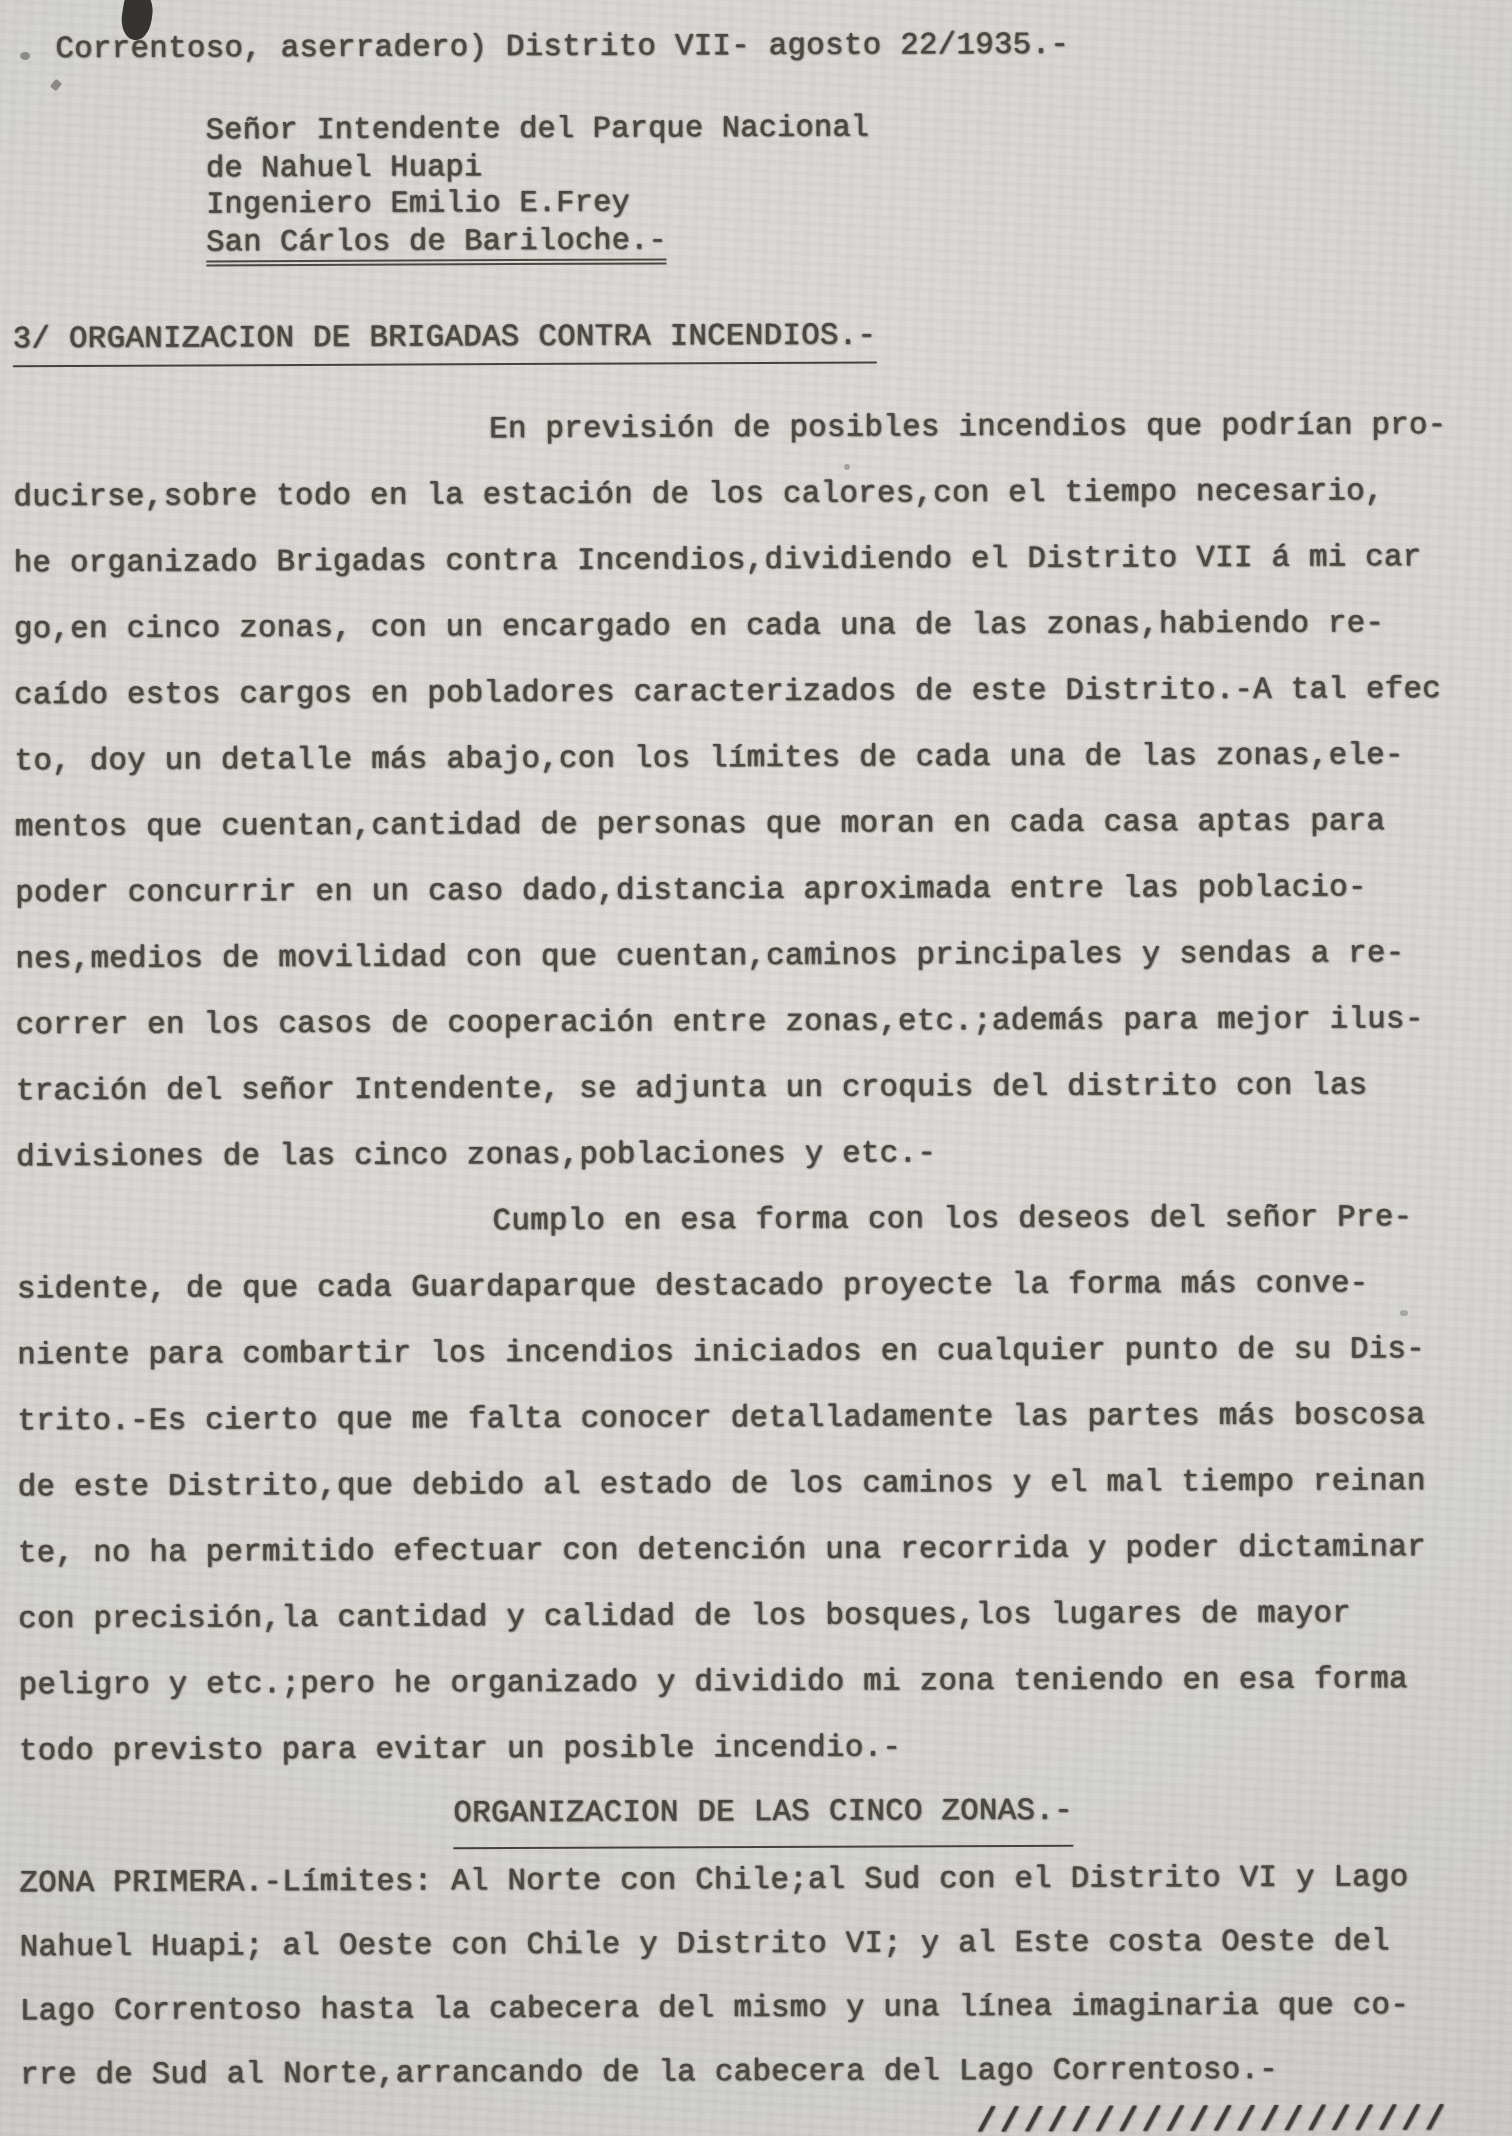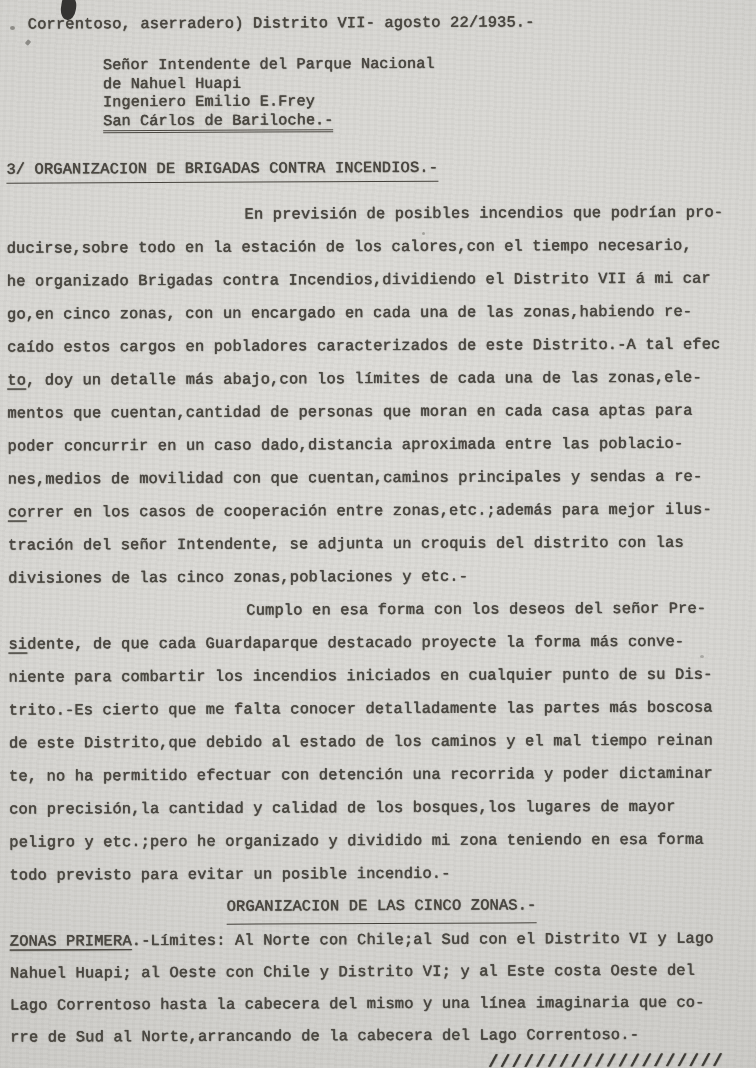--- a/index.html
+++ b/index.html
@@ -58,21 +58,21 @@
   .u-heavy { border-bottom: 3px double #4b4842; padding-bottom: 0px; display: inline-block; line-height: 17px; }
   .heading1 { margin-top: 25px; line-height: 22px; }
   .heading1 .u-head, .heading2 .u-head {
     font-size: 15.4px; letter-spacing: .15px; white-space: pre;
     border-bottom: 1.6px solid #45423c;
     padding-bottom: 2px;
     display: inline-block;
   }
   .para1 { margin-top: 16px; }
   .indent { padding-left: 238px; }
-  .useg { text-decoration: underline; text-underline-offset: 4px; text-decoration-thickness: 1.4px; }
+  .useg { text-underline-offset: 4px; text-decoration-thickness: 1.4px; }
   .heading2 { line-height: 30px; text-align: center; }
   .para3 .line { line-height: 32px; }
   .endmarks {
     line-height: 22px;
     text-align: right;
     padding-right: 30px;
     font-size: 17px;
     font-weight: bold;
     letter-spacing: 1.6px;
     color: #3e3c37;
@@ -129,21 +129,21 @@
     <div class="line">con precisión,la cantidad y calidad de los bosques,los lugares de mayor</div>
     <div class="line">peligro y etc.;pero he organizado y dividido mi zona teniendo en esa forma</div>
     <div class="line">todo previsto para evitar un posible incendio.-</div>
   </div>
 
   <div class="heading2">
     <span class="u-head">ORGANIZACION DE LAS CINCO ZONAS.-</span>
   </div>
 
   <div class="para3">
-    <div class="line"><span class="useg">ZONAS PRIMERA</span><span>.-Límites: Al Norte con Chile;al Sud con el Distrito VI y Lago</span></div>
+    <div class="line"><span class="useg">ZONA PRIMERA</span><span>.-Límites: Al Norte con Chile;al Sud con el Distrito VI y Lago</span></div>
     <div class="line">Nahuel Huapi; al Oeste con Chile y Distrito VI; y al Este costa Oeste del</div>
     <div class="line">Lago Correntoso hasta la cabecera del mismo y una línea imaginaria que co-</div>
     <div class="line">rre de Sud al Norte,arrancando de la cabecera del Lago Correntoso.-</div>
   </div>
 
   <div class="endmarks">////////////////////</div>
 
 </div>
 
 </body></html>

